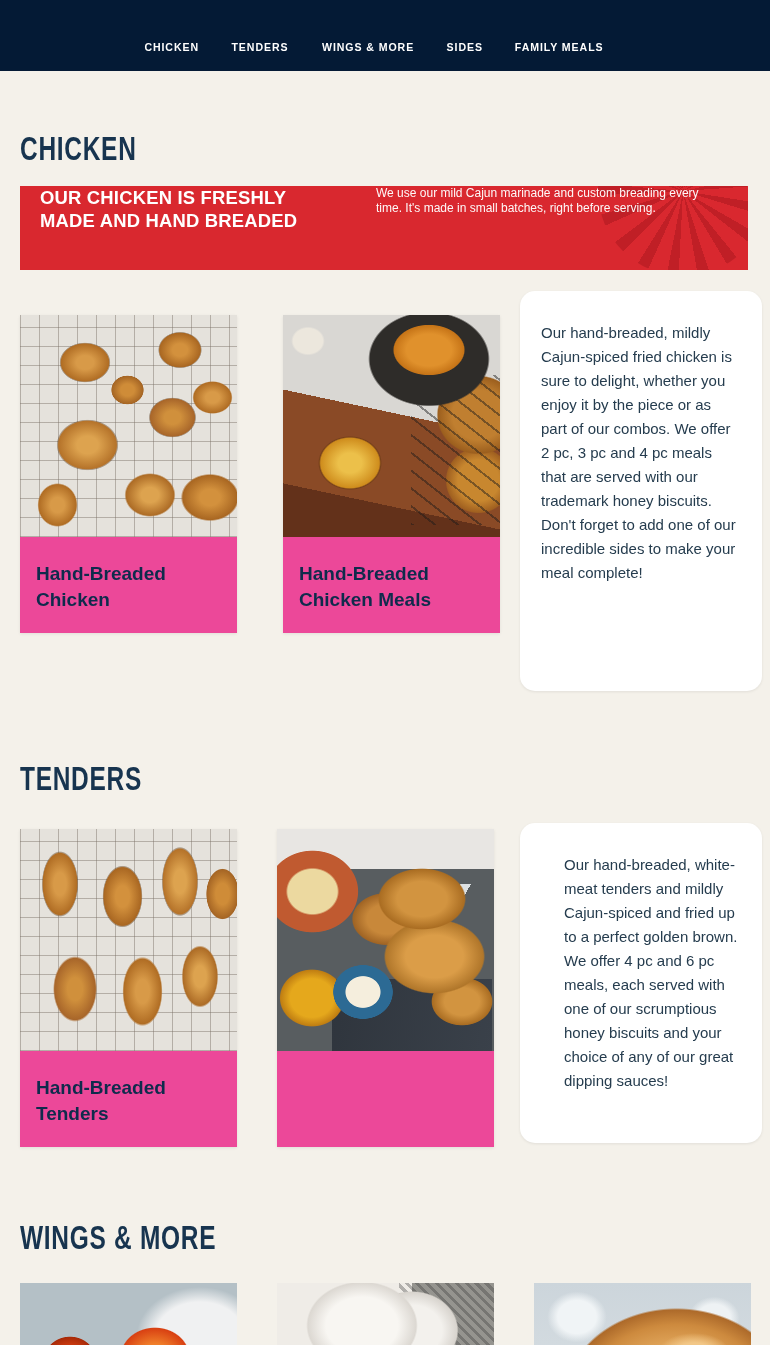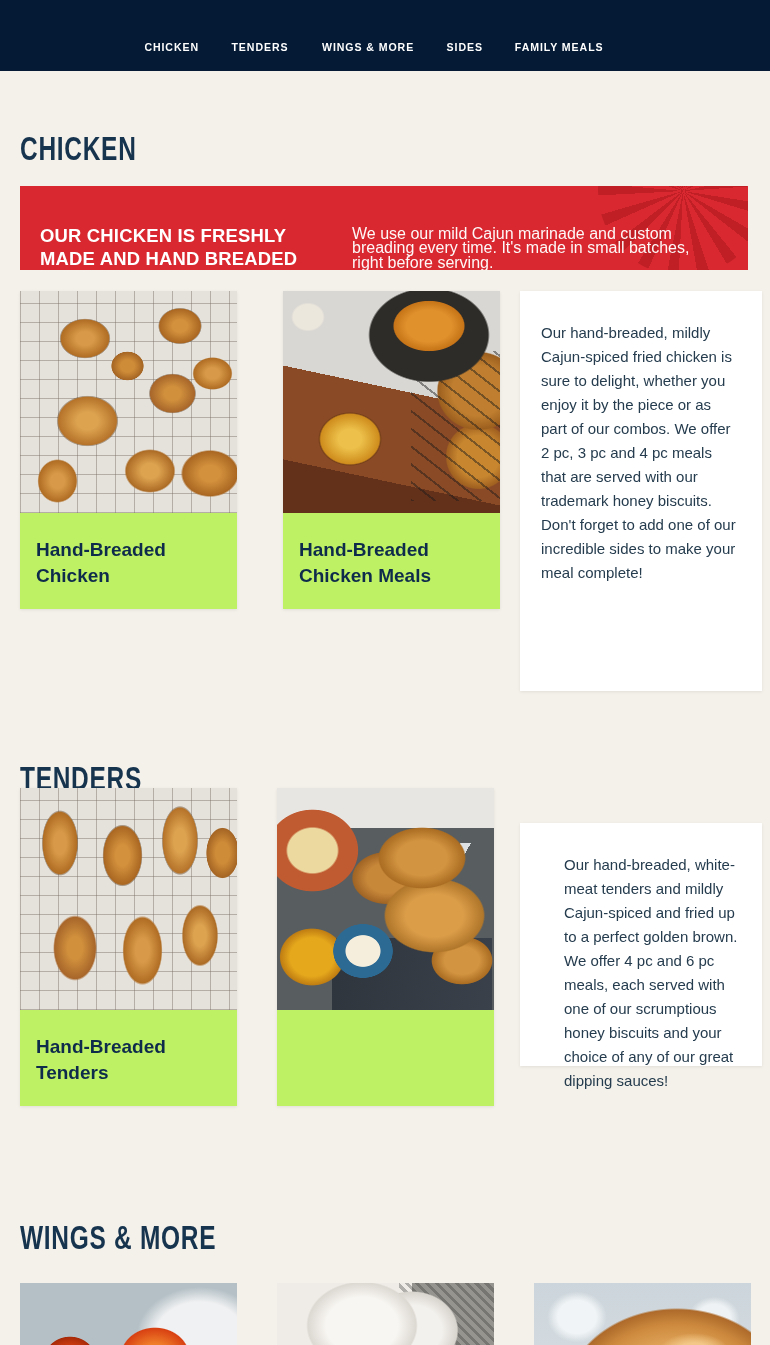--- a/index.html
+++ b/index.html
@@ -34,61 +34,61 @@
     transform:scaleX(0.72); transform-origin:left top;
   }
   #heading-chicken { top:131px; }
   #heading-tenders { top:761px; }
   #heading-wings   { top:1220px; }
 
   
   .banner {
     position:absolute; left:20px; top:186px; width:728px; height:84px;
     background:#d9282f; overflow:hidden;
-    display:flex; align-items:flex-end;
+    display:flex; align-items:flex-start;
   }
   .banner-burst {
     position:absolute; left:578px; top:-80px;
     width:170px; height:170px; border-radius:50%;
     background:repeating-conic-gradient(from -6deg, #c01f26 0deg 8deg, rgba(0,0,0,0) 8deg 21deg);
   }
   .banner-title {
     position:relative; width:300px; margin-left:20px;
     color:#ffffff; font-size:19px; font-weight:bold;
     line-height:23px; letter-spacing:0.2px;
     transform:scaleX(0.97); transform-origin:left center;
   }
   .banner-body {
-    position:relative; width:348px; margin-left:12px;
+    position:relative; width:348px; margin-left:36px;
     color:rgba(255,255,255,0.97);
-    font-size:16px; line-height:14.5px;
+    font-size:12px; line-height:14.5px;
   }
 
   
   .card {
     position:absolute; width:217px; height:318px;
-    background:#bef264; box-shadow:0 1px 3px rgba(0,0,0,0.08);
+    background:#ec4899; box-shadow:0 1px 3px rgba(0,0,0,0.08);margin-top:24px;
   }
   .card .photo { width:217px; height:222px; }
   .card .card-title {
     padding:24px 16px 0 16px;
     color:#0f2b4c; font-size:19px; font-weight:bold; line-height:26px;
   }
   .text-card {
     position:absolute; left:520px; width:242px;
     background:#ffffff; box-shadow:0 1px 3px rgba(0,0,0,0.08);
     padding:30px 21px 0 21px;
-    color:#253c4e; font-size:15px; line-height:24px;
+    color:#253c4e; font-size:15px; line-height:24px;border-radius:15px;
   }
   #chicken-card-1, #chicken-card-2 { top:291px; }
   #chicken-card-1 { left:20px; } #chicken-card-2 { left:283px; }
   #chicken-text-card { top:291px; height:400px; }
-  #tenders-card-1, #tenders-card-2 { top:788px; }
+  #tenders-card-1, #tenders-card-2 { top:805px; }
   #tenders-card-1 { left:20px; } #tenders-card-2 { left:277px; }
-  #tenders-text-card { top:823px; height:243px;padding-left:44px; }
+  #tenders-text-card { top:823px; height:320px;padding-left:44px; }
 
   .photo-card {
     position:absolute; top:1283px; width:217px; height:222px;
     background:#ffffff;
   }
   #wings-card-1 { left:20px; } #wings-card-2 { left:277px; } #wings-card-3 { left:534px; }
 
   
   .photo-chicken-rack {
     background-color:#e5e2dc;

